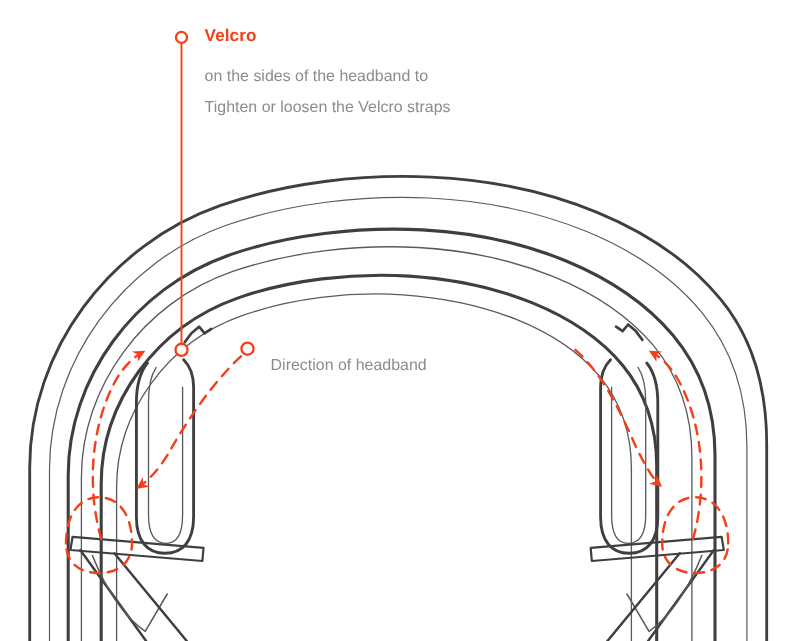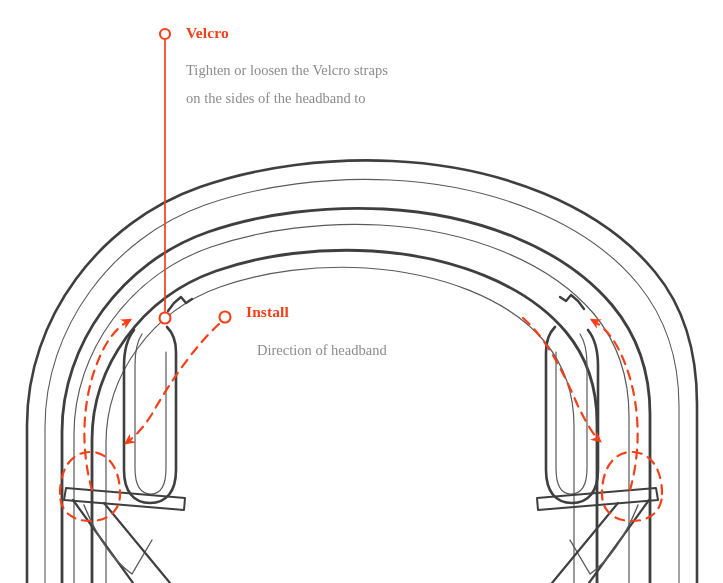--- a/index.html
+++ b/index.html
@@ -10,21 +10,20 @@
   body {
     font-family: "Liberation Sans", sans-serif;
     -webkit-font-smoothing: antialiased;
   }
   #stage {
     position: relative;
     width: 723px;
     height: 583px;
     background: #ffffff;
     overflow: hidden;
-    font-family: Liberation Serif, serif;
   }
   #artwork {
     position: absolute;
     left: 0;
     top: 0;
     width: 723px;
     height: 583px;
   }
   .callout {
     position: absolute;
@@ -48,21 +47,20 @@
   }
   #callout-velcro .callout-body {
     margin-top: 14px;
   }
   #callout-install {
     left: 246px;
     top: 303px;
   }
   #callout-install .callout-body {
     margin-top: 15px;
-    margin-left: 11px;
   }
 </style>
 </head>
 <body>
 
 <div id="stage" style="background: rgb(255, 255, 255);">
 
   <svg id="artwork" viewBox="0 0 723 583" xmlns="http://www.w3.org/2000/svg">
 
     <defs>
@@ -232,25 +230,24 @@
 
       <circle cx="165" cy="318" r="5.5" fill="#ffffff" stroke="#F4401A" stroke-width="2.1"></circle>
 
       <circle cx="225" cy="317" r="5.5" fill="#ffffff" stroke="#F4401A" stroke-width="2.1"></circle>
     </g>
   </svg>
 
   <div class="callout" id="callout-velcro">
     <div class="callout-title" style="color: rgb(244, 64, 26);">Velcro</div>
     <div class="callout-body" style="color: rgb(140, 140, 140);">
+      <div>on the sides of the headband to</div>
       <div>Tighten or loosen the Velcro straps</div>
-      <div>on the sides of the headband to</div>
     </div>
   </div>
 
   <div class="callout" id="callout-install">
-    <div class="callout-title" style="color: rgb(244, 64, 26);">Install</div>
     <div class="callout-body" style="color: rgb(140, 140, 140);">
       <div>Direction of headband</div>
     </div>
   </div>
 
 </div>
 
 </body></html>

